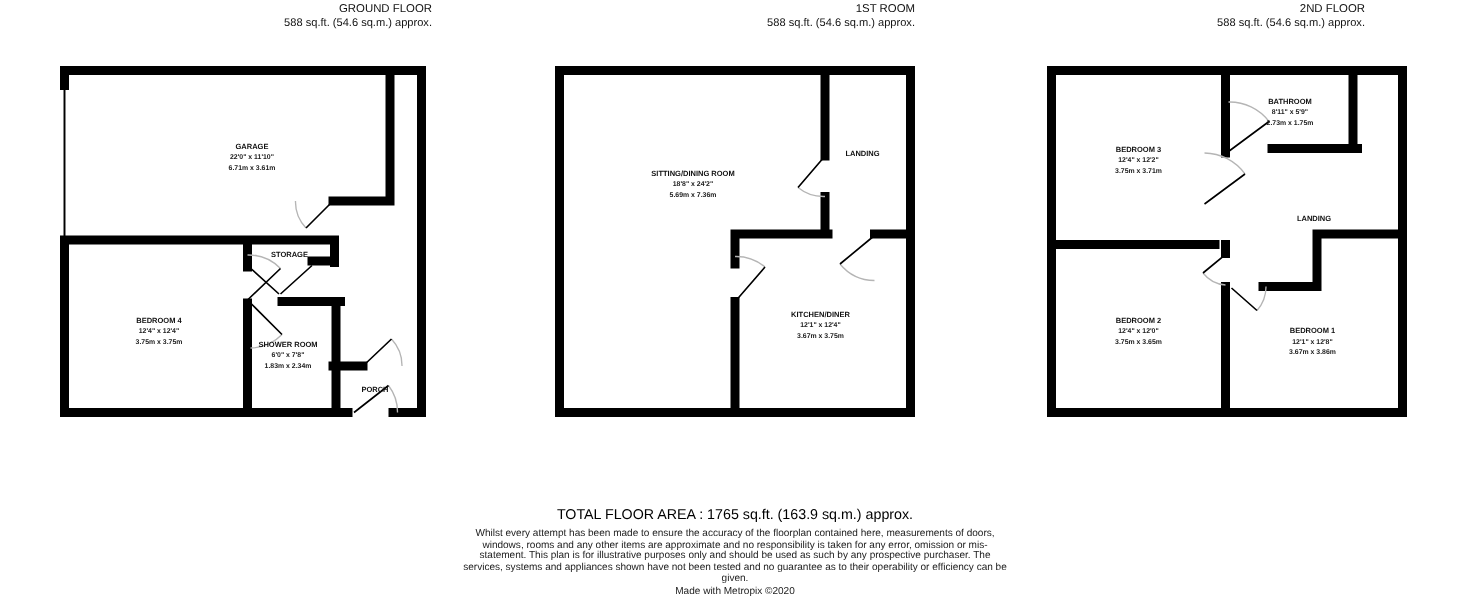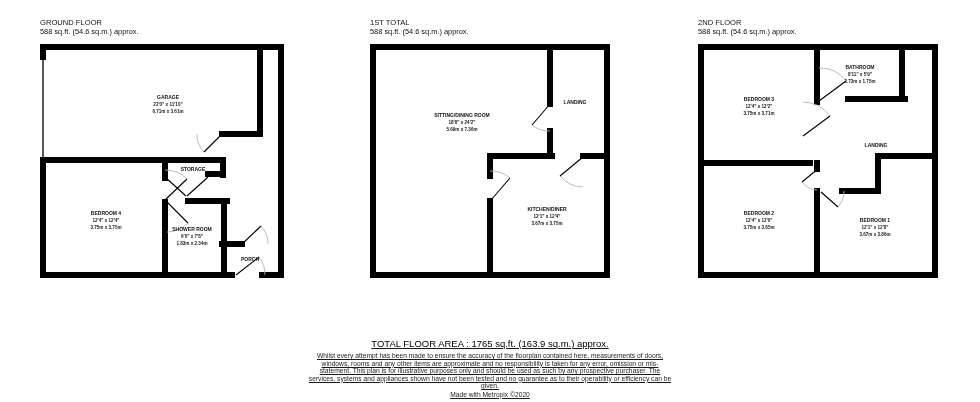--- a/index.html
+++ b/index.html
@@ -1,29 +1,29 @@
 <!DOCTYPE html>
 <html><head>
 <meta charset="utf-8">
 <style>
   html,body{margin:0;padding:0;background:#fff;}
   .canvas{position:relative;width:980px;height:402px;background:#ffffff;overflow:hidden;
           font-family:"Liberation Sans",sans-serif;color:#1a1a1a;}
   .floor{position:absolute;top:0;}
-  .floor-header{height:41px;padding-top:18px;box-sizing:border-box;text-align:left;}
+  .floor-header{height:41px;padding-top:1px;box-sizing:border-box;text-align:right;}
   .floor-title{font-size:7.6px;line-height:9px;color:#111;}
   .floor-area{font-size:7.4px;line-height:9px;color:#111;}
   svg{display:block;}
   .walls{stroke:#000;stroke-width:6;fill:none;stroke-linecap:square;}
   .thinwall{stroke:#000;stroke-width:1.3;fill:none;}
   .leaf{stroke:#000;stroke-width:1.1;fill:none;}
   .arc{stroke:#b5b5b5;stroke-width:0.9;fill:none;}
   .room-name{font-family:"Liberation Sans",sans-serif;font-weight:bold;font-size:5px;fill:#111;text-anchor:middle;}
   .room-dim{font-family:"Liberation Sans",sans-serif;font-weight:bold;font-size:4.6px;fill:#222;text-anchor:middle;}
-  .footer{position:absolute;left:0;top:338px;width:980px;text-align:center;text-decoration:underline;}
+  .footer{position:absolute;left:0;top:338px;width:980px;text-align:center;}
   .total{font-size:9.5px;line-height:12px;color:#000;margin-bottom:2px;}
   .disclaimer{font-size:6.7px;line-height:7.5px;color:#222;width:366px;margin:0 auto;}
   .credit{font-size:6.7px;line-height:8px;color:#222;margin-top:1px;}
 </style>
 </head>
 <body>
 
 <div class="canvas">
 
   <section class="floor" style="left:40px;width:248px;">
@@ -65,21 +65,21 @@
       <text class="room-dim" x="66" y="188">3.75m x 3.75m</text>
       <text class="room-name" x="152" y="190">SHOWER ROOM</text>
       <text class="room-dim" x="152" y="197">6'0" x 7'8"</text>
       <text class="room-dim" x="152" y="204">1.83m x 2.34m</text>
       <text class="room-name" x="210" y="220">PORCH</text>
     </svg>
   </section>
 
   <section class="floor" style="left:370px;width:240px;">
     <div class="floor-header">
-      <div class="floor-title">1ST TOTAL</div>
+      <div class="floor-title">1ST ROOM</div>
       <div class="floor-area">588 sq.ft. (54.6 sq.m.) approx.</div>
     </div>
     <svg viewBox="0 0 240 240" width="240" height="240">
       <path class="walls" d="
         M3,6 H237 M237,6 V234 M3,234 H237 M3,6 V234
         M180,6 V63 M180,90 V115
         M120,115 H182 M213,115 H237
         M120,115 V135 M120,160 V234"></path>
       <path class="arc" d="
         M162,84 A27,27 0 0 0 180,90

